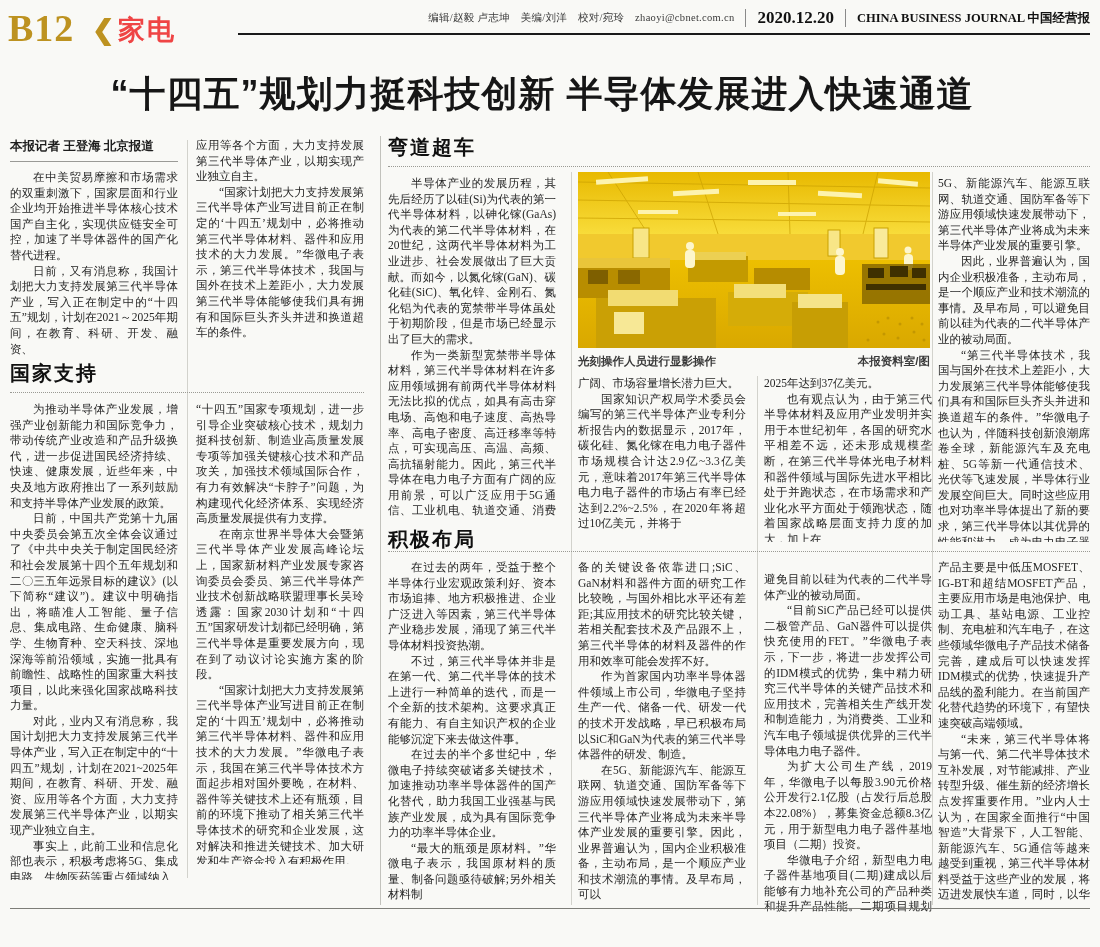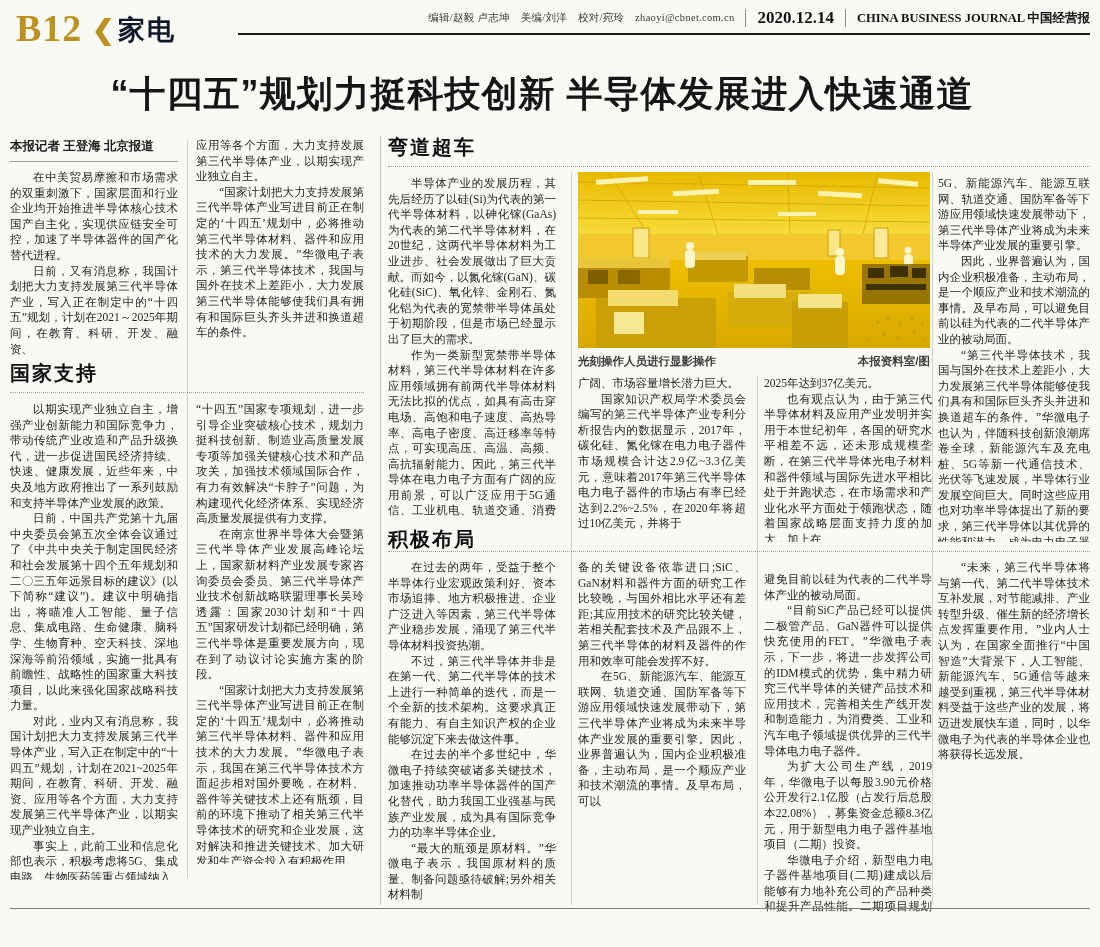--- a/index.html
+++ b/index.html
@@ -2,21 +2,21 @@
 <html><head>
 <meta charset="utf-8">
 <style>
   html,body{margin:0;padding:0;background:#e8e8e4;}
   #page{position:relative;width:1100px;height:947px;background:#f9f9f6;margin:0 auto;overflow:hidden;
         font-family:"Liberation Serif","DejaVu Serif",serif;color:#262626;}
   .abs{position:absolute;}
   
   .pageno{font-family:"Liberation Serif",serif;font-weight:bold;font-size:38px;color:#bd9220;letter-spacing:1px;}
   .bracket{font-size:27px;font-weight:bold;color:#bd9220;}
-  .secname{font-size:27px;font-weight:800;color:#0f172a;letter-spacing:2px;}
+  .secname{font-size:27px;font-weight:800;color:#ef4444;letter-spacing:2px;}
   .mastline{background:#1a1a1a;height:2px;}
   .creditsrow{display:flex;align-items:center;gap:11px;justify-content:space-between;}
   .credits{font-size:10.5px;color:#3a3a3a;letter-spacing:0.3px;}
   .vbar{width:1px;height:18px;background:#8a8a8a;}
   .pubdate{font-size:17px;font-weight:bold;color:#111;font-family:"Liberation Serif",serif;}
   .journal{font-size:12.5px;font-weight:bold;color:#111;font-family:"Liberation Serif",serif;}
   
   .headline{font-size:36px;font-weight:900;color:#161616;letter-spacing:1px;
             font-family:"Liberation Sans","DejaVu Sans",sans-serif;}
   
@@ -35,28 +35,28 @@
   .photo{display:block;}
   .caprow{display:flex;justify-content:space-between;align-items:flex-start;}
   .caption{font-size:11.5px;font-weight:bold;color:#3a3a3a;
            font-family:"Liberation Sans","DejaVu Sans",sans-serif;text-align:right;}
 </style>
 </head>
 <body>
 
 <div id="page">
 
-  <div class="abs pageno" style="left:16px;top:6px;text-align:right;">B12</div>
+  <div class="abs pageno" style="left:8px;top:6px;text-align:right;">B12</div>
   <div class="abs bracket" style="left:92px;top:14px;">❮</div>
   <div class="abs secname" style="left:118px;top:12px;">家电</div>
   <div class="abs mastline" style="left:238px;top:33px;width:852px;"></div>
   <div class="abs creditsrow" style="right:10px;top:8px;">
     <span class="credits">编辑/赵毅 卢志坤　美编/刘洋　校对/宛玲　zhaoyi@cbnet.com.cn</span>
     <span class="vbar"></span>
-    <span class="pubdate">2020.12.14</span>
+    <span class="pubdate">2020.12.20</span>
     <span class="vbar"></span>
     <span class="journal">CHINA BUSINESS JOURNAL 中国经营报</span>
   </div>
 
   <div class="abs headline" style="left:12px;top:70px;width:1060px;text-align:center;">“十四五”规划力挺科技创新  半导体发展进入快速通道</div>
 
   <div class="abs vsep" style="left:187px;top:140px;height:738px;"></div>
   <div class="abs vsep dark" style="left:380px;top:136px;height:769px;"></div>
   <div class="abs vsep" style="left:571px;top:172px;height:733px;"></div>
   <div class="abs vsep" style="left:757px;top:376px;height:529px;"></div>
@@ -65,21 +65,21 @@
   <div class="abs byline" style="left:10px;top:138px;width:168px;">本报记者 王登海 北京报道</div>
   <div class="abs bylinerule" style="left:10px;top:161px;width:168px;"></div>
   <div class="abs colblock" style="left:10px;top:170px;width:168px;height:192px;">
       <p class="para">在中美贸易摩擦和市场需求的双重刺激下，国家层面和行业企业均开始推进半导体核心技术国产自主化，实现供应链安全可控，加速了半导体器件的国产化替代进程。</p>
       <p class="para">日前，又有消息称，我国计划把大力支持发展第三代半导体产业，写入正在制定中的“十四五”规划，计划在2021～2025年期间，在教育、科研、开发、融资、</p>
     </div>
 
   <div class="abs sechead" style="left:10px;top:360px;">国家支持</div>
   <div class="abs dotrule" style="left:10px;top:392px;width:354px;"></div>
   <div class="abs colblock" style="left:10px;top:402px;width:168px;height:478px;">
-      <p class="para">以期实现产业独立自主，增强产业创新能力和国际竞争力，带动传统产业改造和产品升级换代，进一步促进国民经济持续、快速、健康发展，近些年来，中央及地方政府推出了一系列鼓励和支持半导体产业发展的政策。</p>
+      <p class="para">为推动半导体产业发展，增强产业创新能力和国际竞争力，带动传统产业改造和产品升级换代，进一步促进国民经济持续、快速、健康发展，近些年来，中央及地方政府推出了一系列鼓励和支持半导体产业发展的政策。</p>
       <p class="para">日前，中国共产党第十九届中央委员会第五次全体会议通过了《中共中央关于制定国民经济和社会发展第十四个五年规划和二〇三五年远景目标的建议》(以下简称“建议”)。建议中明确指出，将瞄准人工智能、量子信息、集成电路、生命健康、脑科学、生物育种、空天科技、深地深海等前沿领域，实施一批具有前瞻性、战略性的国家重大科技项目，以此来强化国家战略科技力量。</p>
       <p class="para">对此，业内又有消息称，我国计划把大力支持发展第三代半导体产业，写入正在制定中的“十四五”规划，计划在2021~2025年期间，在教育、科研、开发、融资、应用等各个方面，大力支持发展第三代半导体产业，以期实现产业独立自主。</p>
       <p class="para">事实上，此前工业和信息化部也表示，积极考虑将5G、集成电路、生物医药等重点领域纳入</p>
     </div>
 
   <div class="abs colblock" style="left:196px;top:138px;width:168px;height:220px;">
       <p class="para cont">应用等各个方面，大力支持发展第三代半导体产业，以期实现产业独立自主。</p>
       <p class="para">“国家计划把大力支持发展第三代半导体产业写进目前正在制定的‘十四五’规划中，必将推动第三代半导体材料、器件和应用技术的大力发展。”华微电子表示，第三代半导体技术，我国与国外在技术上差距小，大力发展第三代半导体能够使我们具有拥有和国际巨头齐头并进和换道超车的条件。</p>
     </div>
   <div class="abs colblock" style="left:196px;top:402px;width:168px;height:462px;">
@@ -206,27 +206,29 @@
   <div class="abs sechead" style="left:388px;top:526px;">积极布局</div>
   <div class="abs dotrule" style="left:388px;top:551px;width:702px;"></div>
   <div class="abs colblock" style="left:388px;top:560px;width:168px;height:344px;">
       <p class="para">在过去的两年，受益于整个半导体行业宏观政策利好、资本市场追捧、地方积极推进、企业广泛进入等因素，第三代半导体产业稳步发展，涌现了第三代半导体材料投资热潮。</p>
       <p class="para">不过，第三代半导体并非是在第一代、第二代半导体的技术上进行一种简单的迭代，而是一个全新的技术架构。这要求真正有能力、有自主知识产权的企业能够沉淀下来去做这件事。</p>
       <p class="para">在过去的半个多世纪中，华微电子持续突破诸多关键技术，加速推动功率半导体器件的国产化替代，助力我国工业强基与民族产业发展，成为具有国际竞争力的功率半导体企业。</p>
       <p class="para">“最大的瓶颈是原材料。”华微电子表示，我国原材料的质量、制备问题亟待破解;另外相关材料制</p>
     </div>
   <div class="abs colblock" style="left:578px;top:560px;width:168px;height:344px;">
       <p class="para cont">备的关键设备依靠进口;SiC、GaN材料和器件方面的研究工作比较晚，与国外相比水平还有差距;其应用技术的研究比较关键，若相关配套技术及产品跟不上，第三代半导体的材料及器件的作用和效率可能会发挥不好。</p>
+      <p class="para">作为首家国内功率半导体器件领域上市公司，华微电子坚持生产一代、储备一代、研发一代的技术开发战略，早已积极布局以SiC和GaN为代表的第三代半导体器件的研发、制造。</p>
       <p class="para">在5G、新能源汽车、能源互联网、轨道交通、国防军备等下游应用领域快速发展带动下，第三代半导体产业将成为未来半导体产业发展的重要引擎。因此，业界普遍认为，国内企业积极准备，主动布局，是一个顺应产业和技术潮流的事情。及早布局，可以</p>
     </div>
   <div class="abs colblock" style="left:764px;top:572px;width:168px;height:344px;">
       <p class="para cont">避免目前以硅为代表的二代半导体产业的被动局面。</p>
       <p class="para">“目前SiC产品已经可以提供二极管产品、GaN器件可以提供快充使用的FET。”华微电子表示，下一步，将进一步发挥公司的IDM模式的优势，集中精力研究三代半导体的关键产品技术和应用技术，完善相关生产线开发和制造能力，为消费类、工业和汽车电子领域提供优异的三代半导体电力电子器件。</p>
       <p class="para">为扩大公司生产线，2019年，华微电子以每股3.90元价格公开发行2.1亿股（占发行后总股本22.08%），募集资金总额8.3亿元，用于新型电力电子器件基地项目（二期）投资。</p>
       <p class="para">华微电子介绍，新型电力电子器件基地项目(二期)建成以后能够有力地补充公司的产品种类和提升产品性能。二期项目规划的</p>
     </div>
   <div class="abs colblock" style="left:938px;top:560px;width:152px;height:344px;">
+      <p class="para cont">产品主要是中低压MOSFET、IG-BT和超结MOSFET产品，主要应用市场是电池保护、电动工具、基站电源、工业控制、充电桩和汽车电子，在这些领域华微电子产品技术储备完善，建成后可以快速发挥IDM模式的优势，快速提升产品线的盈利能力。在当前国产化替代趋势的环境下，有望快速突破高端领域。</p>
       <p class="para">“未来，第三代半导体将与第一代、第二代半导体技术互补发展，对节能减排、产业转型升级、催生新的经济增长点发挥重要作用。”业内人士认为，在国家全面推行“中国智造”大背景下，人工智能、新能源汽车、5G通信等越来越受到重视，第三代半导体材料受益于这些产业的发展，将迈进发展快车道，同时，以华微电子为代表的半导体企业也将获得长远发展。</p>
     </div>
 
   <div class="abs botrule" style="left:10px;top:908px;width:1080px;"></div>
 
 </div>
 
 </body></html>

